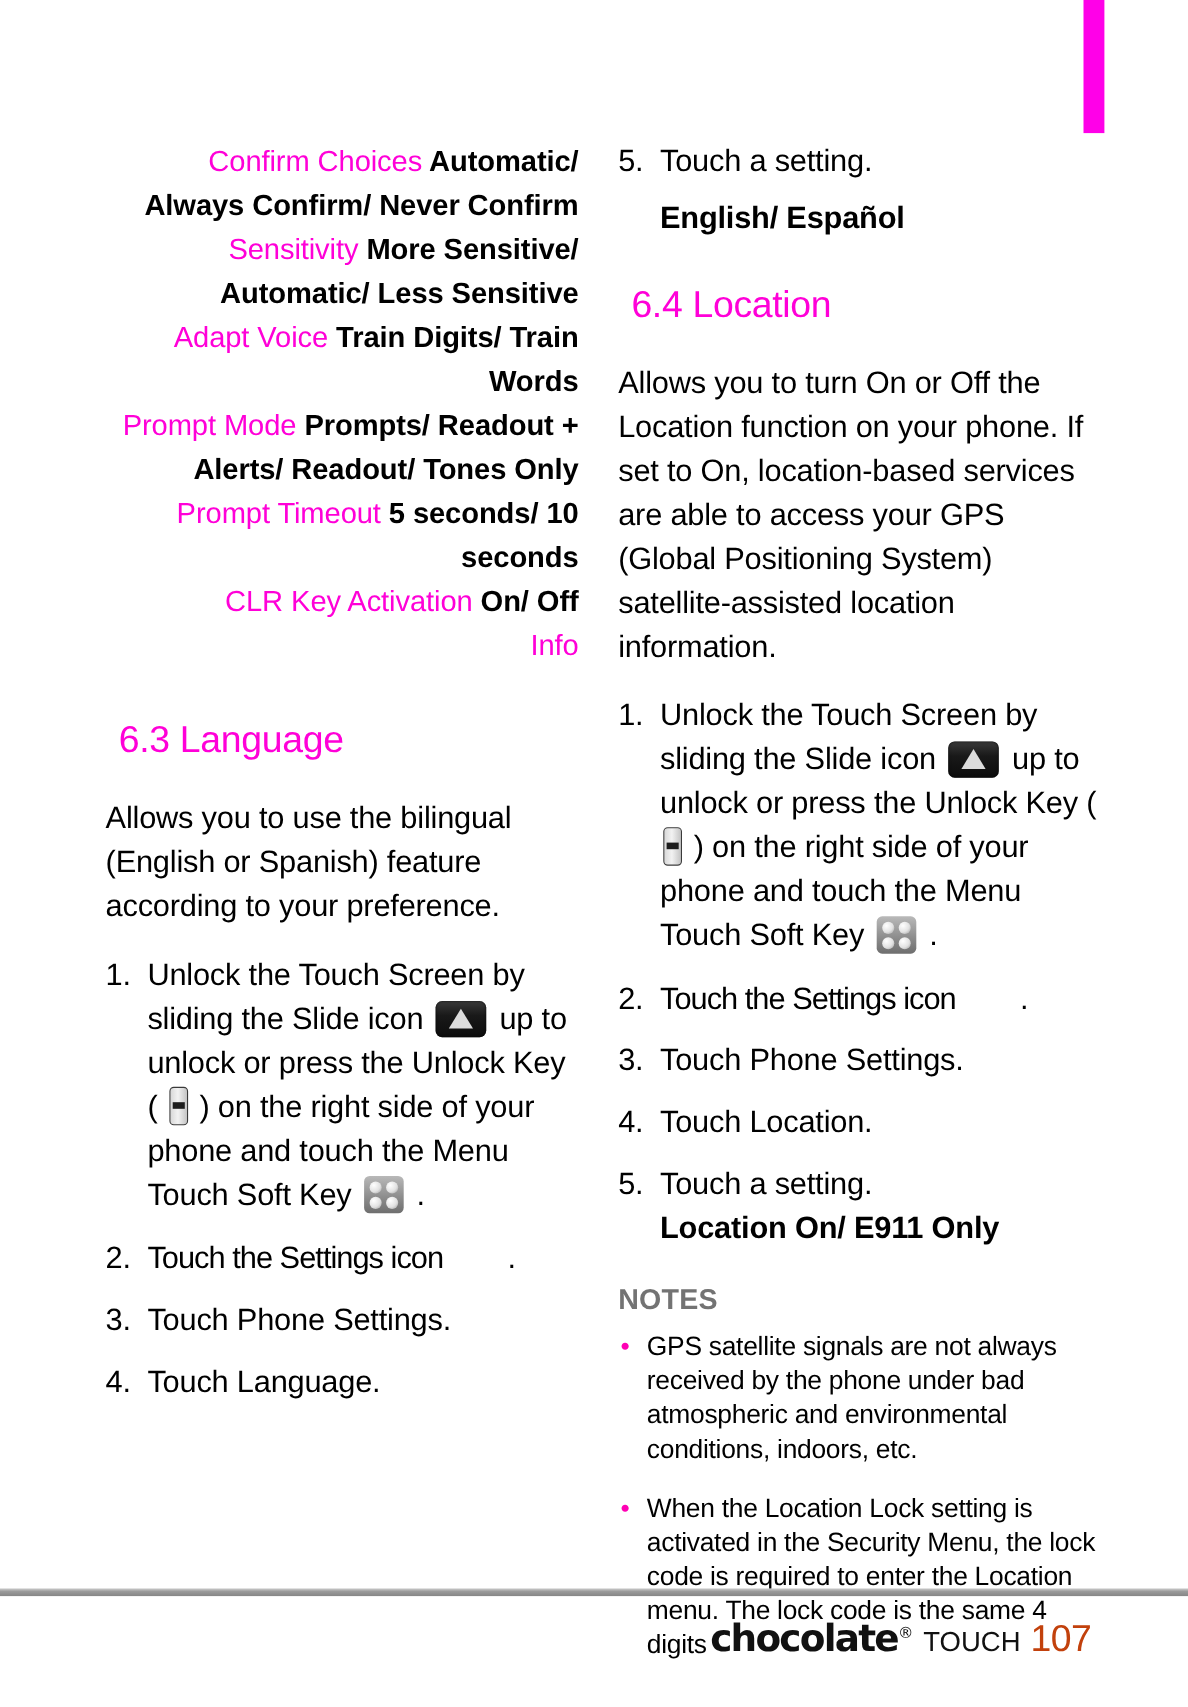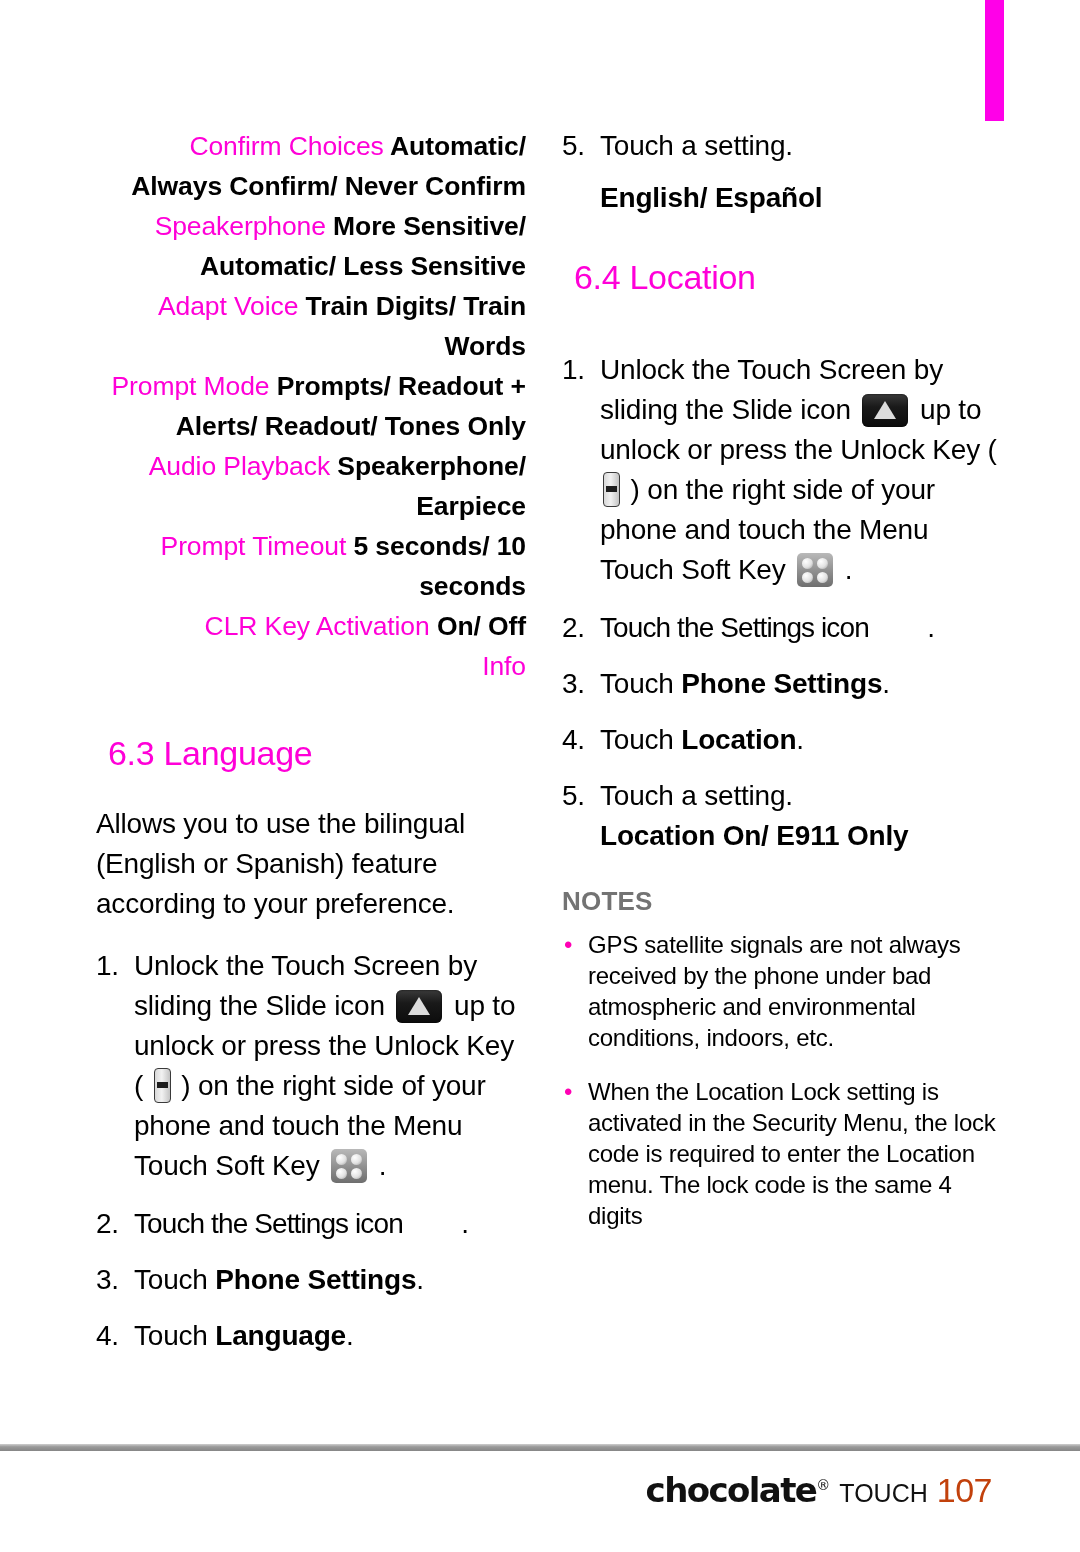--- a/index.html
+++ b/index.html
@@ -81,21 +81,21 @@
     letter-spacing: -0.2px;
     padding-left: 38px;
     position: relative;
   }
   ol.steps > li > .num {
     position: absolute;
     left: 0;
     top: 0;
   }
   .tight { letter-spacing: -0.9px; }
-  b.strong { font-weight: bold; }
+  b.strong { font-weight: normal; }
   .sub-value {
     font-size: 28px;
     line-height: 40px;
     font-weight: bold;
     padding-left: 38px;
     letter-spacing: -0.2px;
   }
 
   
   .sp-12 { height: 12px; }
@@ -262,38 +262,34 @@
 <div class="page">
 
   <div class="col col-left">
 
     <div class="menu-line">
       <span class="opt">Confirm Choices</span>
       <span>Automatic/ Always Confirm/ Never Confirm</span>
     </div>
 
     <div class="menu-line">
-      <span class="opt">Speakerphone</span>
+      <span class="opt">Sensitivity</span>
       <span>More Sensitive/ Automatic/ Less Sensitive</span>
     </div>
 
     <div class="menu-line">
       <span class="opt">Adapt Voice</span>
       <span>Train Digits/ Train Words</span>
     </div>
 
     <div class="menu-line">
       <span class="opt">Prompt Mode</span>
       <span> Prompts/ Readout + Alerts/ Readout/ Tones Only</span>
     </div>
 
-    <div class="menu-line">
-      <span class="opt">Audio Playback</span>
-      <span> Speakerphone/ Earpiece</span>
-    </div>
 
     <div class="menu-line">
       <span class="opt">Prompt Timeout</span>
       <span> 5 seconds/ 10 seconds</span>
     </div>
 
     <div class="menu-line">
       <span class="opt">CLR Key Activation</span>
       <span> On/ Off</span>
     </div>
@@ -347,20 +343,21 @@
     <div class="sp-12"></div>
 
     <div class="sub-value">English/ Español</div>
 
     <div class="sp-26"></div>
 
     <h2 class="section">6.4 Location</h2>
 
     <div class="sp-18"></div>
 
+    <p class="para">Allows you to turn On or Off the Location function on your phone. If set to On, location-based services are able to access your GPS (Global Positioning System) satellite-assisted location information.</p>
 
     <div class="sp-22"></div>
 
     <ol class="steps">
       <li>
         <span class="num">1.</span>
         <span>Unlock the Touch Screen by sliding the Slide icon </span><span class="ico ico-slide"></span><span> up to unlock or press the Unlock Key ( </span><span class="ico ico-key"></span><span> ) on the right side of your phone and touch the Menu Touch Soft Key </span><span class="ico ico-menu"><i class="d1"></i><i class="d2"></i><i class="d3"></i><i class="d4"></i></span><span> .</span>
       </li>
 
       <li style="margin-top:18px">

